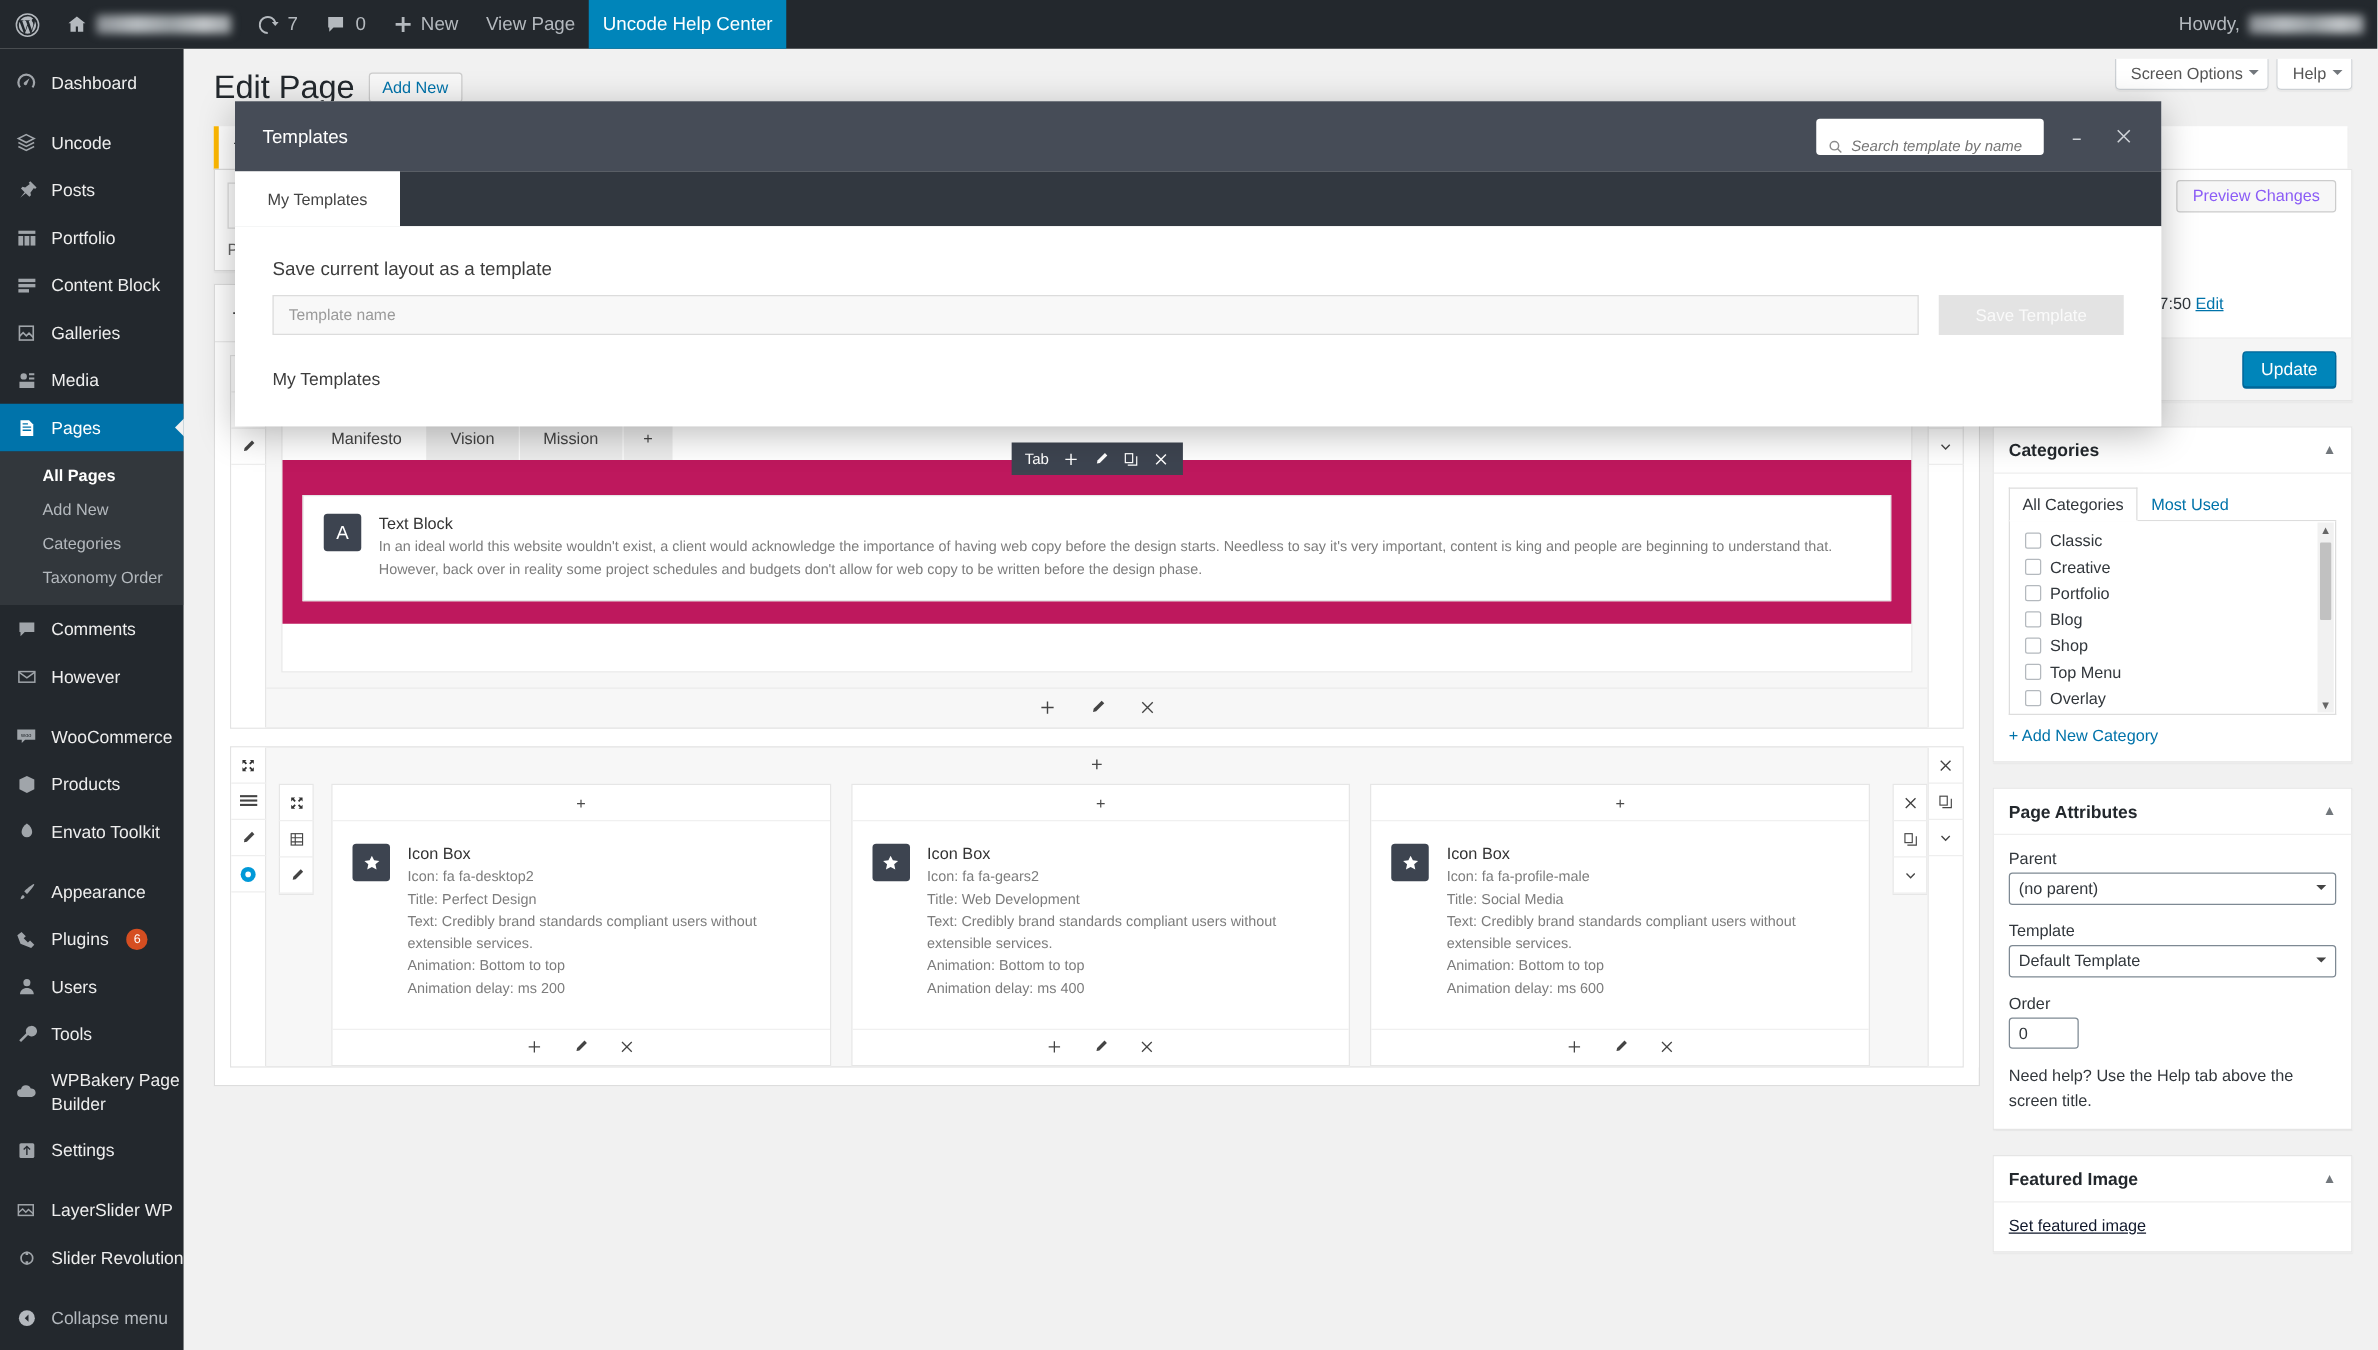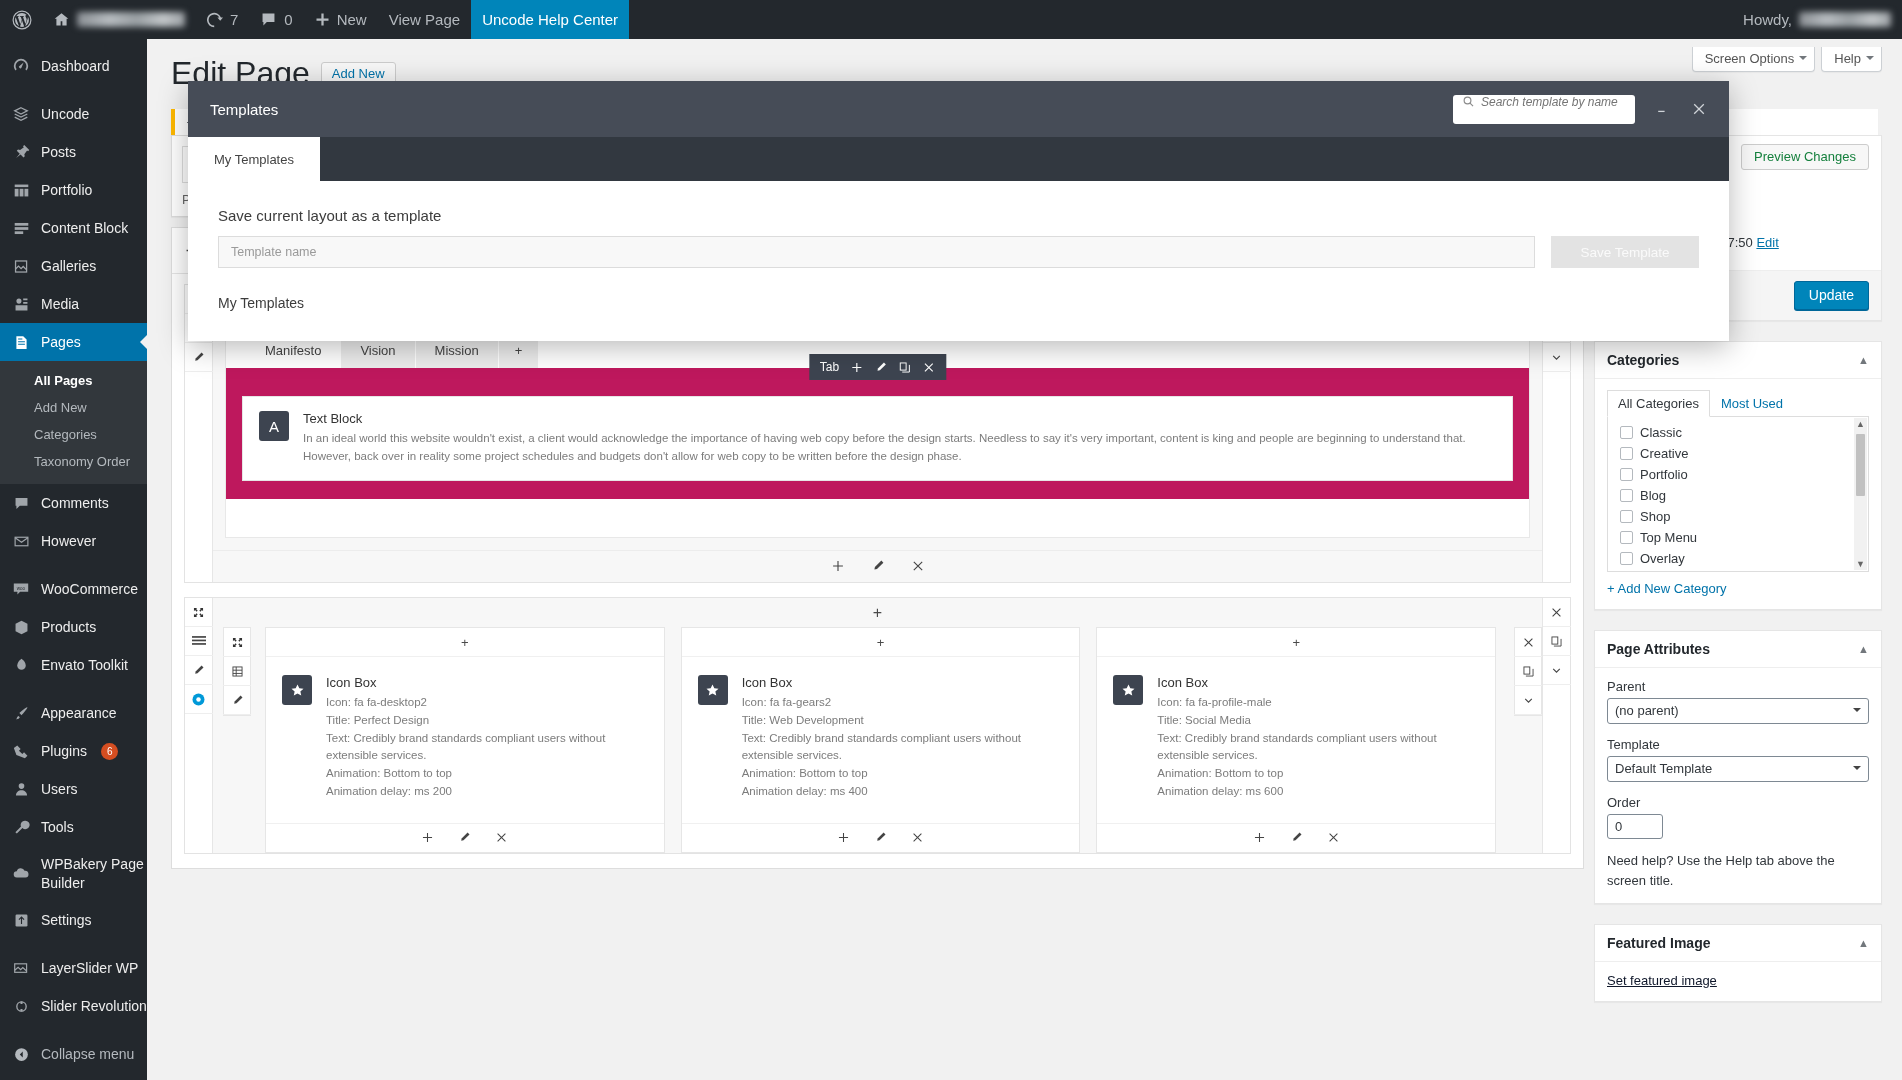--- a/index.html
+++ b/index.html
@@ -53,21 +53,21 @@
   
   #wpbody { position: absolute; top: 39px; left: 147px; right: 0; bottom: 0; overflow: hidden; background:#f1f1f1; }
 
   #screen-meta-links { position: absolute; right: 20px; top: 8px; display: flex; gap: 6px; z-index: 60;}
   .sml-btn { background: #fff; border: 1px solid #ccd0d4; border-top: none;
     border-radius: 0 0 4px 4px; padding: 4px 20px 5px 12px; font-size: 13px; color: #555;
     position: relative; box-shadow: 0 1px 1px rgba(0,0,0,.04); }
   .sml-btn .caret { position: absolute; right: 7px; top: 9px; border: 4px solid transparent; border-top-color: #72777c; }
 
   .page-title-row { display: flex; align-items: center; gap: 11px; padding: 14px 0 0 24px; }
-  h1.ptitle { font-size: 32px; font-weight: 400; color: #23282d; line-height: 1.3; }
+  h1.ptitle { font-size: 26px; font-weight: 400; color: #23282d; line-height: 1.3; }
   .add-new-btn { border: 1px solid #ccc; background: #f7f7f7; color: #0073aa;
     font-size: 13px; padding: 3px 10px 4px; border-radius: 3px; }
 
   .notice { margin: 14px 24px 0 24px; background: #fff; border-left: 4px solid #ffb900;
     padding: 10px 12px; box-shadow: 0 1px 1px rgba(0,0,0,.04); font-size: 13px; }
 
   #poststuff { position: absolute; top: 96px; left: 0; right: 0; bottom: 0; }
   #post-body { position: absolute; left: 24px; right: 318px; top: 0; bottom: 0; }
   #postbox-container { position: absolute; right: 20px; top: 0; width: 288px; }
 
@@ -156,32 +156,32 @@
     font-size: 13px; background: #fff; color: #32373c; margin-bottom: 12px; }
   .helper { font-size: 13px; color: #32373c; line-height: 1.5; }
 
   .pub-row { padding: 7px 2px; font-size: 13px; color: #32373c; }
   .pub-row a { color: #0073aa; text-decoration: underline; }
   .pub-major { display: flex; align-items: center; justify-content: space-between;
     border-top: 1px solid #eee; padding: 10px 12px; background: #f5f5f5; }
   .trash { color: #a00; text-decoration: underline; font-size: 13px; }
   .btn-primary { background: #0085ba; border: 1px solid #006799; color: #fff; border-radius: 3px;
     padding: 5px 14px 6px; font-size: 14px; box-shadow: 0 1px 0 #006799; }
-  .btn-secondary { background: #f7f7f7; border: 1px solid #ccc; color: #15803d; border-radius: 3px;
+  .btn-secondary { background: #f7f7f7; border: 1px solid #ccc; color: #8b5cf6; border-radius: 3px;
     padding: 4px 12px 5px; font-size: 13px; }
   .set-featured { color: #0f172a; text-decoration: underline; font-size: 13px; }
 
   
   #tpl-modal { position: absolute; left: 188px; top: 81px; width: 1541px; z-index: 400;
     box-shadow: 0 6px 28px rgba(0,0,0,.28); background: #fff; }
   .m-head { background: #464c57; height: 56px; display: flex; align-items: center; padding: 0 22px; }
   .m-title { color: #fff; font-size: 15px; }
   .m-head-right { margin-left: auto; display: flex; align-items: center; gap: 20px; }
   .m-search { background: #fff; border-radius: 3px; height: 29px; width: 182px;
-    display: flex; align-items: flex-start; gap: 6px; padding: 0 9px; }
+    display: flex; align-items: flex-end; gap: 6px; padding: 0 9px; }
   .m-search input { border: none; outline: none; font-size: 12px; font-style: italic;
     color: #8b8b8b; width: 100%; font-family: "Liberation Sans", sans-serif; background: transparent;}
   .m-win-btn { color: #cfd3d8; font-size: 17px; line-height: 1; }
   .m-tabs { background: #323840; height: 44px; display: flex; align-items: stretch; }
   .m-tab { display: flex; align-items: center; padding: 0 26px; color: #c9ccd1; font-size: 13px; }
   .m-tab.active { background: #fff; color: #444; }
   .m-body { background: #fff; padding: 26px 30px 30px; }
   .m-h3 { font-size: 15px; color: #3c3c3c; margin-bottom: 12px; }
   .m-saverow { display: flex; gap: 16px; align-items: stretch; }
   .m-nameinput { flex: 1; border: 1px solid #dcdcdc; background: #f8f8f8; height: 32px;

